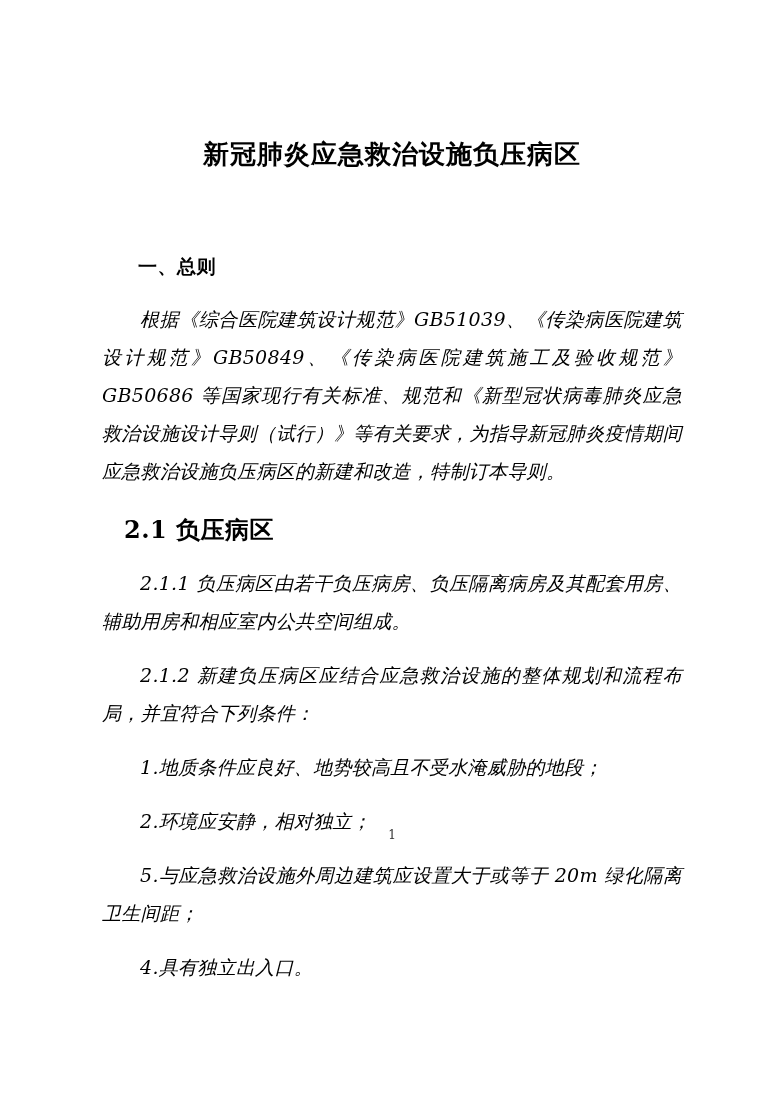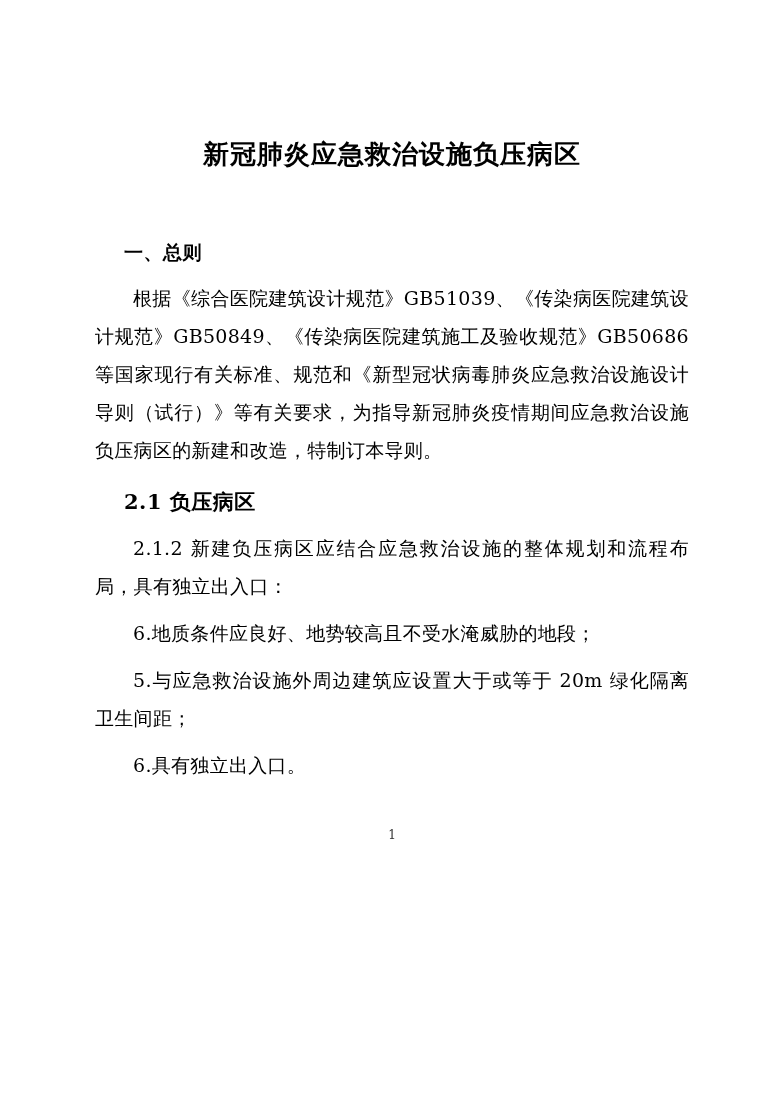--- a/index.html
+++ b/index.html
@@ -34,39 +34,40 @@
   .doc-title .line {
     display: block;
   }
   .spacer-after-title {
     height: 58px;
   }
   h2.section-heading {
     font-size: 19px;
     font-weight: bold;
     line-height: 36px;
-    margin: 0;
+    margin: 14px;
     text-indent: 38px;
     letter-spacing: 0.5px;
   }
   h3.sub-heading {
-    font-size: 21px;
+    font-size: 24px;
     font-weight: bold;
     line-height: 36px;
     margin: 0;
     text-indent: 38px;
     letter-spacing: 0.5px;
   }
   p.body-text {
     font-size: 19px;
     line-height: 38px;
-    margin: 9px;
+    margin: 16px;
     text-indent: 38px;
     text-align: justify;
     letter-spacing: 0.3px;
+    font-style: italic;
   }
   .gap-sm { height: 6px; }
   .page-number {
     position: absolute;
     bottom: 22px;
     left: 0;
     width: 784px;
     text-align: center;
     font-size: 12px;
     color: #333333;
@@ -86,25 +87,27 @@
 
   <h2 class="section-heading">一、总则</h2>
 
   <p class="body-text">根据《综合医院建筑设计规范》GB51039、《传染病医院建筑设计规范》GB50849、《传染病医院建筑施工及验收规范》GB50686 等国家现行有关标准、规范和《新型冠状病毒肺炎应急救治设施设计导则（试行）》等有关要求，为指导新冠肺炎疫情期间应急救治设施负压病区的新建和改造，特制订本导则。</p>
 
   <div class="gap-sm"></div>
 
 
   <h3 class="sub-heading">2.1 负压病区</h3>
 
+  <p class="body-text">2.1.1 负压病区由若干负压病房、负压隔离病房及其配套用房、辅助用房和相应室内公共空间组成。</p>
 
-  <p class="body-text">2.1.2 新建负压病区应结合应急救治设施的整体规划和流程布局，具有独立出入口：</p>
+  <p class="body-text">2.1.2 新建负压病区应结合应急救治设施的整体规划和流程布局，并宜符合下列条件：</p>
 
-  <p class="body-text">6.地质条件应良好、地势较高且不受水淹威胁的地段；</p>
+  <p class="body-text">1.地质条件应良好、地势较高且不受水淹威胁的地段；</p>
 
+  <p class="body-text">2.环境应安静，相对独立；</p>
 
 
   <p class="body-text">5.与应急救治设施外周边建筑应设置大于或等于 20m 绿化隔离卫生间距；</p>
 
-  <p class="body-text">6.具有独立出入口。</p>
+  <p class="body-text">4.具有独立出入口。</p>
 
   <div class="page-number">1</div>
 </div>
 
 </body></html>

